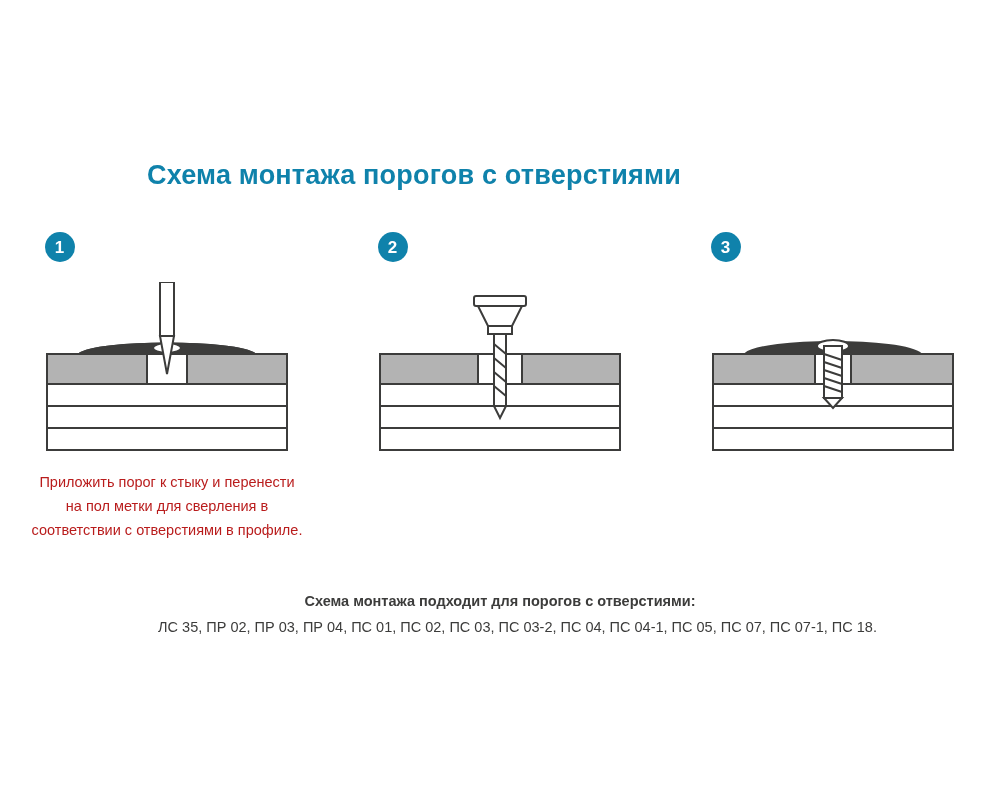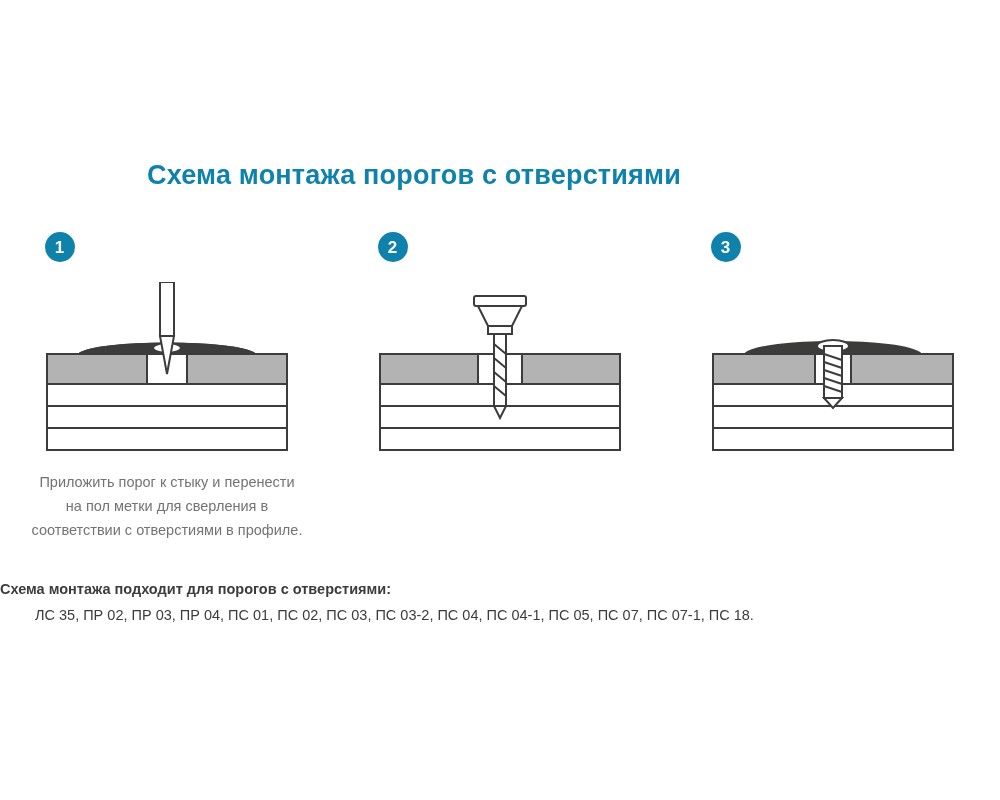--- a/index.html
+++ b/index.html
@@ -63,28 +63,29 @@
     margin-top: 10px;
     display: flex;
     align-items: flex-end;
     justify-content: center;
   }
   .caption {
     margin-top: 8px;
     text-align: center;
     font-size: 14.5px;
     line-height: 24px;
-    color: #737373;
+    color: #b91c1c;
     padding: 0 30px;
   }
   .footer {
     position: absolute;
-    top: 576px;
+    top: 588px;
     left: 0;
     width: 1000px;
+    text-align: center;
   }
   .footer .f1 {
     font-size: 14.5px;
     font-weight: bold;
     color: #3c3c3b;
     line-height: 26px;
   }
   .footer .f2 {
     font-size: 14.5px;
     color: #3c3c3b;

